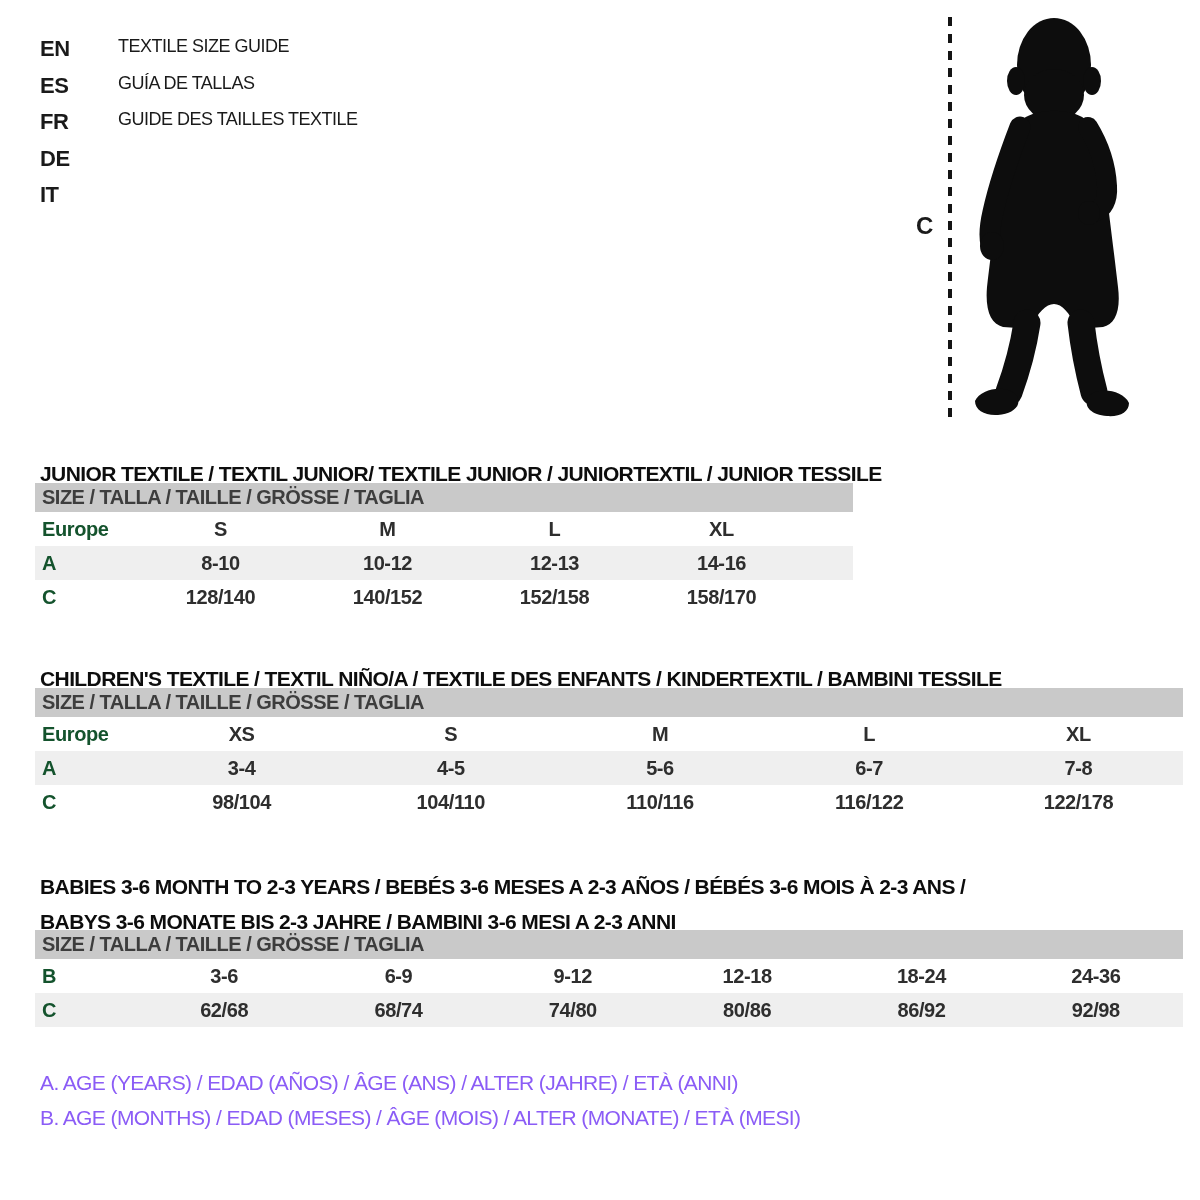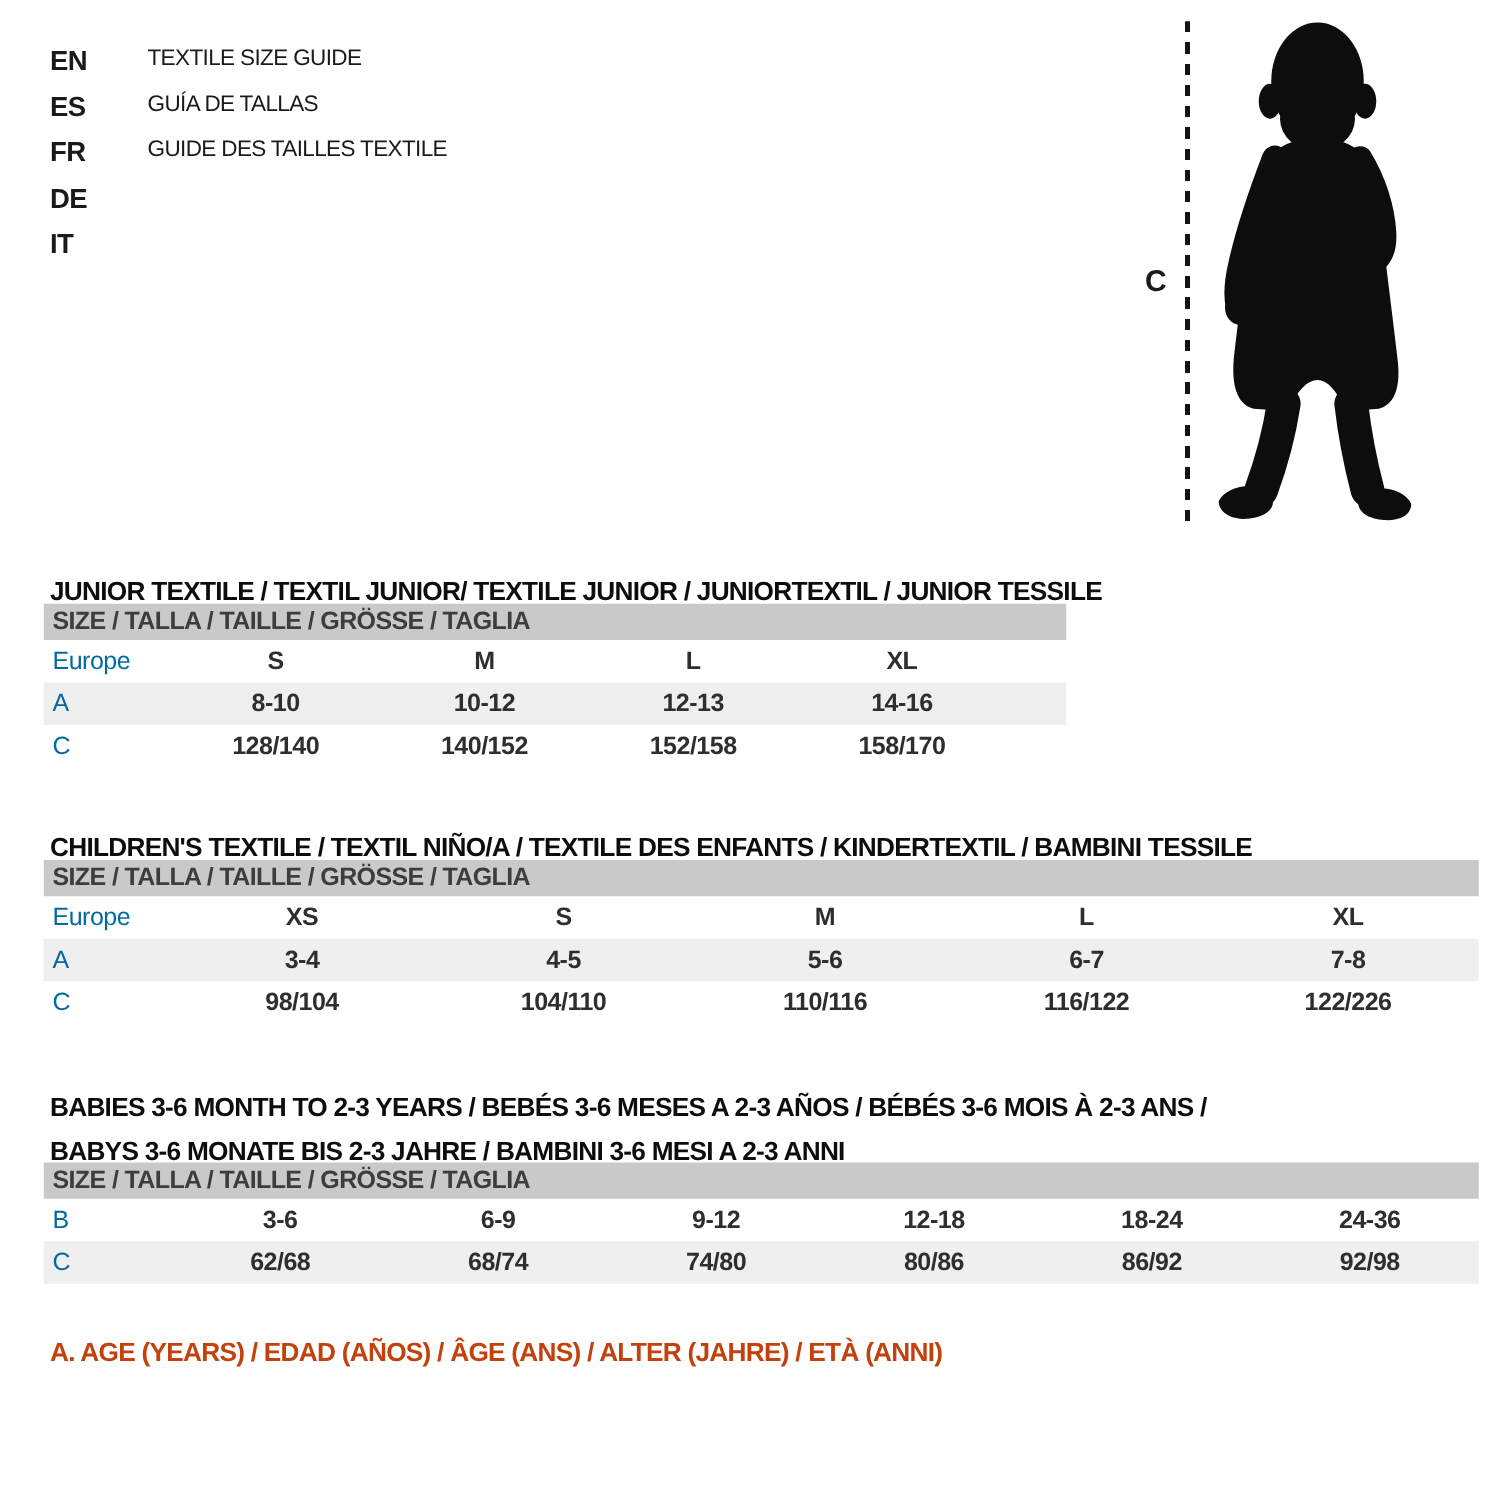--- a/index.html
+++ b/index.html
@@ -46,32 +46,32 @@
   .tbl-head {
     height: 29px; display: flex; align-items: center;
     background: var(--bar, #c9c9c9);
     font-size: 20px; font-weight: 700; letter-spacing: -0.5px;
     color: #3d3d3d; padding-left: 7px;
   }
   .tbl-row { display: flex; height: 34px; align-items: center; }
   .tbl-row.shaded { background: var(--alt, #efefef); }
   .cell-label {
     width: 95px; padding-left: 7px; flex: 0 0 auto;
-    font-size: 20px; font-weight: 400; letter-spacing: -0.4px; color: #0369a1;
+    font-size: 20px; font-weight: 700; letter-spacing: -0.4px; color: #14532d;
   }
   .cell {
     flex: 1 1 0; text-align: center;
     font-size: 20px; font-weight: 700; letter-spacing: -0.4px; color: #2e2e2e;
   }
   .tbl-junior .tbl-row { padding-right: 48px; }
 
   
   .legend-line {
     position: absolute; left: 40px;
-    font-size: 21px; font-weight: 700; letter-spacing: -0.6px; color: #c2410c;
+    font-size: 21px; font-weight: 400; letter-spacing: -0.6px; color: #8b5cf6;
     white-space: nowrap;
   }
 </style>
 </head>
 <body>
 
 <div class="page" style="--page-bg: #ffffff; --bar: #c9c9c9; --alt: #efefef; --ink: #1a1a1a;">
 
   <div class="lang-block">
     <div class="lang-row">
@@ -161,21 +161,21 @@
           <div class="cell">5-6</div>
           <div class="cell">6-7</div>
           <div class="cell">7-8</div>
         </div>
         <div class="tbl-row">
           <div class="cell-label">C</div>
           <div class="cell">98/104</div>
           <div class="cell">104/110</div>
           <div class="cell">110/116</div>
           <div class="cell">116/122</div>
-          <div class="cell">122/226</div>
+          <div class="cell">122/178</div>
         </div>
       </div>
   </div>
 
   <div class="section-title" style="top:849px">BABIES 3-6 MONTH TO 2-3 YEARS / BEBÉS 3-6 MESES A 2-3 AÑOS / BÉBÉS 3-6 MOIS À 2-3 ANS /</div>
   <div class="section-title" style="top:884px">BABYS 3-6 MONATE BIS 2-3 JAHRE / BAMBINI 3-6 MESI A 2-3 ANNI</div>
   <div class="size-table" style="top:930px; width:1148px">
     <div class="tbl-head">SIZE / TALLA / TAILLE / GRÖSSE / TAGLIA</div>
     <div class="rows">
         <div class="tbl-row">
@@ -193,14 +193,15 @@
           <div class="cell">68/74</div>
           <div class="cell">74/80</div>
           <div class="cell">80/86</div>
           <div class="cell">86/92</div>
           <div class="cell">92/98</div>
         </div>
       </div>
   </div>
 
   <div class="legend-line" style="top:1071px">A. AGE (YEARS) / EDAD (AÑOS) / ÂGE (ANS) / ALTER (JAHRE) / ETÀ (ANNI)</div>
+  <div class="legend-line" style="top:1106px">B. AGE (MONTHS) / EDAD (MESES) / ÂGE (MOIS) / ALTER (MONATE) / ETÀ (MESI)</div>
 
 </div>
 
 </body></html>

